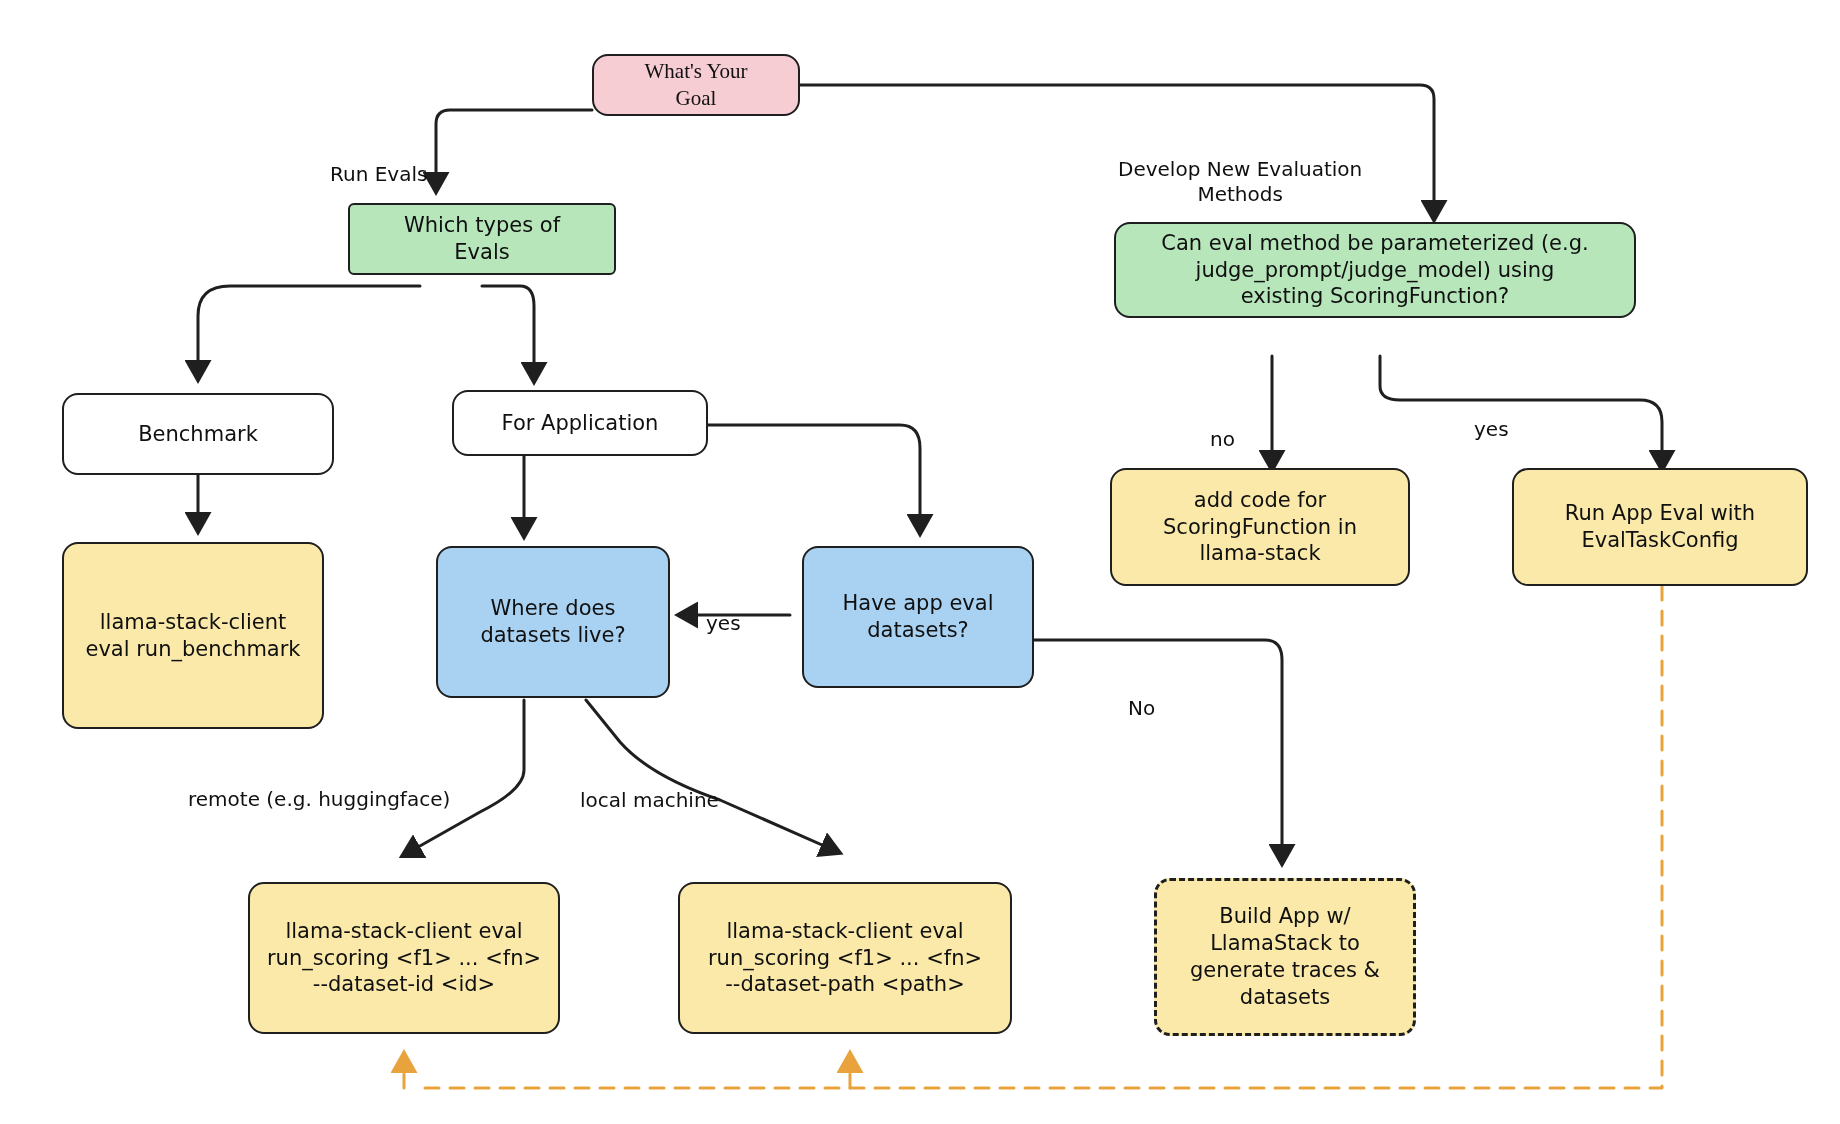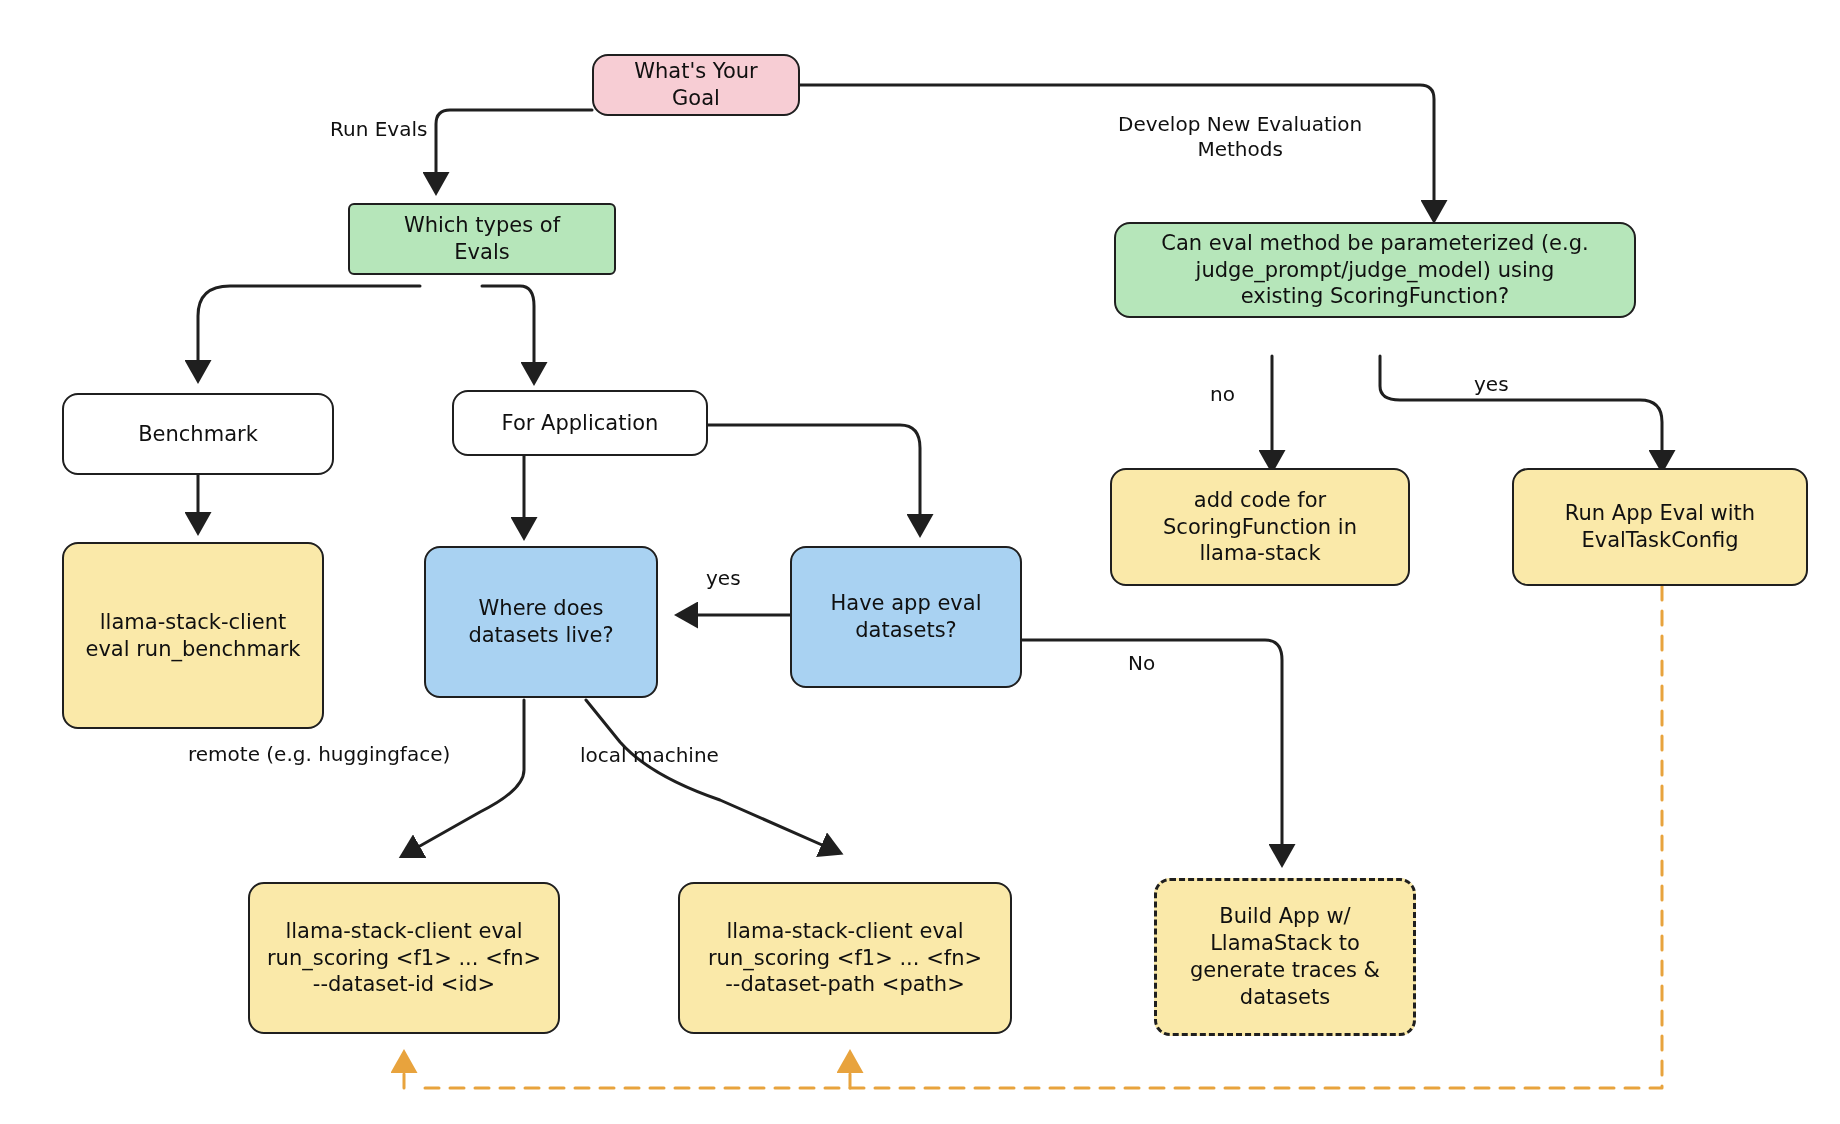--- a/index.html
+++ b/index.html
@@ -35,30 +35,31 @@
     font-size: 21px;
     line-height: 1.28;
     padding: 6px 10px;
     white-space: pre-line;
   }
   .rounded { border-radius: 16px; }
   .sq { border-radius: 6px; }
   .pink   { background: #f7cdd4; }
   .green  { background: #b6e6ba; }
   .yellow { background: #fae9a9; }
-  .blue   { background: #a9d2f2; }
+  .blue   { background: #a9d2f2; margin-left: 12px; }
   .white  { background: #ffffff; }
   .dashed { background: #fae9a9; border-style: dashed; border-width: 3px; }
   .edge-label {
     position: absolute;
     font-size: 20px;
     color: #101010;
     white-space: pre-line;
     text-align: left;
     line-height: 1.25;
+    margin-top: 45px;
   }
 </style>
 </head>
 <body>
 
 <div id="canvas">
 
   <svg class="edges" viewBox="0 0 1840 1124">
     <defs>
       <marker id="arrow" markerWidth="9" markerHeight="9" refX="6" refY="4.5" orient="auto">
@@ -97,21 +98,21 @@
       <path d="M1380,356 L1380,386 Q1380,400 1400,400 L1640,400 Q1662,400 1662,422 L1662,468" marker-end="url(#arrow)"></path>
     </g>
 
     <g fill="none" stroke="#e8a33d" stroke-width="3" stroke-dasharray="14 11" stroke-linecap="round" stroke-linejoin="round">
       <path d="M1662,586 L1662,1088 L420,1088"></path>
       <path d="M850,1088 L850,1055" marker-end="url(#arrowO)"></path>
       <path d="M404,1088 L404,1055" marker-end="url(#arrowO)"></path>
     </g>
   </svg>
 
-  <div class="node rounded pink" style="left:592px; top:54px; width:208px; height:62px;">What's Your
+  <div class="node rounded pink" style="left:592px; top:54px; width:208px; height:62px;font-family:Liberation Serif, serif;">What's Your
 Goal</div>
 
   <div class="node sq green" style="left:348px; top:203px; width:268px; height:72px;">Which types of
 Evals</div>
 
   <div class="node rounded white" style="left:62px; top:393px; width:272px; height:82px;">Benchmark</div>
 
   <div class="node rounded white" style="left:404px; top:390px; width:256px; height:66px;margin-left:48px;">For Application</div>
 
   <div class="node rounded yellow" style="left:62px; top:542px; width:262px; height:187px;">llama-stack-client

